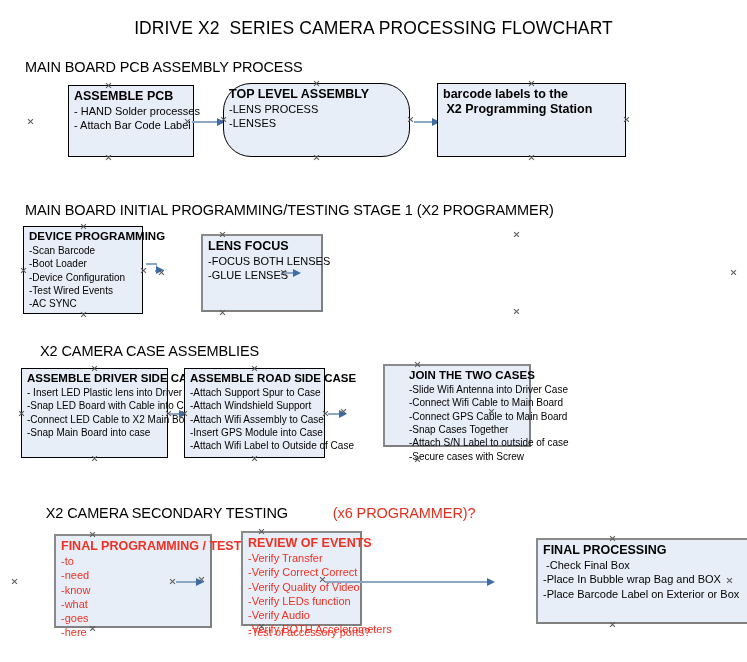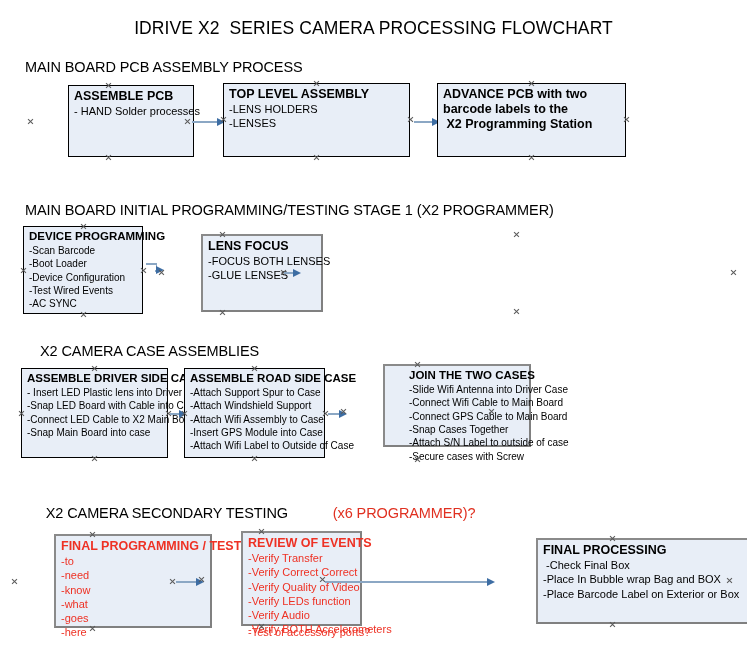--- a/index.html
+++ b/index.html
@@ -125,48 +125,48 @@
 
 <div id="canvas">
 
   <div class="doc-title">IDRIVE X2  SERIES CAMERA PROCESSING FLOWCHART</div>
 
   <div class="section-heading" style="left:25px; top:59px;">MAIN BOARD PCB ASSEMBLY PROCESS</div>
 
   <div class="node" style="left:30px; top:85px; width:126px; height:72px;margin-left:38px;">
     <div class="node-title">ASSEMBLE PCB</div>
     <div class="node-line">- HAND Solder processes</div>
+    <div class="node-line">- Attach Bar Code Label</div>
   </div>
   <div class="handle" style="left:105px; top:82px;"></div>
   <div class="handle" style="left:27px; top:118px;"></div>
   <div class="handle" style="left:184px; top:118px;"></div>
   <div class="handle" style="left:105px; top:154px;"></div>
 
   <div class="arrow" style="left:192px; top:116px; width:33px;">
     <div class="shaft"></div>
       <div class="head"></div>
   </div>
 
-  <div class="node" style="left:223px; top:83px; width:187px; height:74px;">
+  <div class="node" style="left:223px; top:83px; width:187px; height:74px;border-radius:28px;">
     <div class="node-title">TOP LEVEL ASSEMBLY</div>
-    <div class="node-line">-LENS HOLDERS</div>
+    <div class="node-line">-LENS PROCESS</div>
     <div class="node-line">-LENSES</div>
   </div>
   <div class="handle" style="left:313px; top:80px;"></div>
   <div class="handle" style="left:220px; top:116px;"></div>
   <div class="handle" style="left:407px; top:116px;"></div>
   <div class="handle" style="left:313px; top:154px;"></div>
 
   <div class="arrow" style="left:414px; top:116px; width:26px;">
     <div class="shaft"></div>
       <div class="head"></div>
   </div>
 
   <div class="node" style="left:437px; top:83px; width:189px; height:74px;">
-    <div class="node-title">ADVANCE PCB with two</div>
     <div class="node-title">barcode labels to the</div>
     <div class="node-title"> X2 Programming Station</div>
   </div>
   <div class="handle" style="left:528px; top:80px;"></div>
   <div class="handle" style="left:623px; top:116px;"></div>
   <div class="handle" style="left:528px; top:154px;"></div>
 
   <div class="section-heading" style="left:25px; top:202px;">MAIN BOARD INITIAL PROGRAMMING/TESTING STAGE 1 (X2 PROGRAMMER)</div>
 
   <div class="node small" style="left:23px; top:226px; width:120px; height:88px;">

